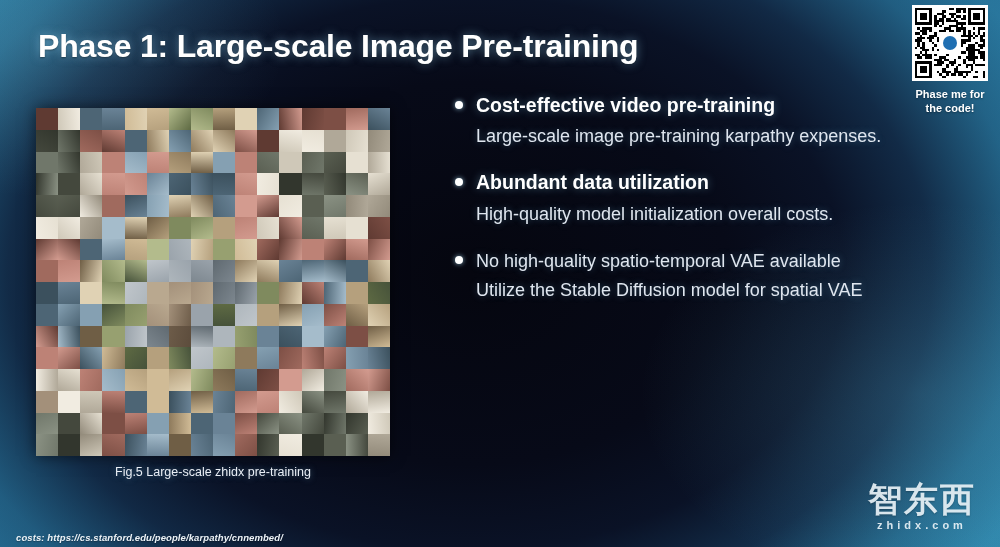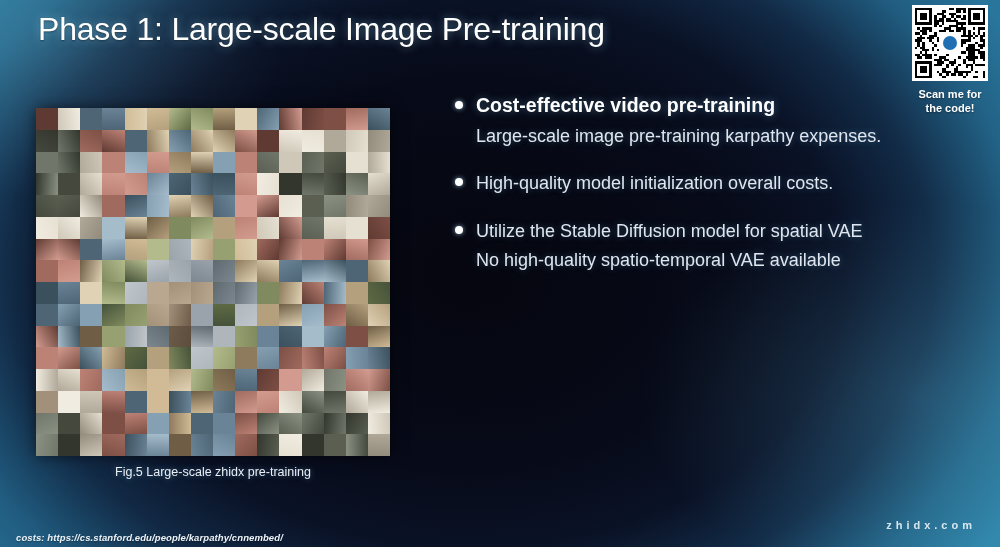--- a/index.html
+++ b/index.html
@@ -40,23 +40,23 @@
     inset: 0;
     background:
       radial-gradient(ellipse 40% 50% at 92% 72%, rgba(90,175,205,0.22) 0%, rgba(90,175,205,0) 70%),
       radial-gradient(ellipse 35% 40% at 4% 8%, rgba(120,190,215,0.18) 0%, rgba(120,190,215,0) 70%);
   }
 
   
   .title {
     position: absolute;
     left: 38px;
-    top: 11px;
+    top: 28px;
     font-size: 32px;
-    font-weight: normal;
+    font-weight: bold;
     color: #ffffff;
     letter-spacing: -0.2px;
     text-shadow: 0 0 10px rgba(140,200,230,0.55), 0 1px 2px rgba(0,0,0,0.5);
     white-space: nowrap;
   }
 
   
   .figure-wrap {
     position: absolute;
     left: 36px;
@@ -492,51 +492,53 @@
         <span>Cost-effective video pre-training</span>
       </div>
       <div class="bullet-sub">
         <div>Large-scale image pre-training karpathy expenses.</div>
       </div>
     </div>
 
     <div class="bullet-block">
       <div class="bullet-head">
         <span class="dot"></span>
+        <span>Abundant data utilization</span>
       </div>
       <div class="bullet-sub">
         <div>High-quality model initialization overall costs.</div>
       </div>
     </div>
 
     <div class="bullet-block">
       <div class="bullet-head">
         <span class="dot"></span>
       </div>
       <div class="bullet-sub">
+        <div>No high-quality spatio-temporal VAE available</div>
         <div>Utilize the Stable Diffusion model for spatial VAE</div>
-        <div>No high-quality spatio-temporal VAE available</div>
       </div>
     </div>
 
   </div>
 
   <div class="qr-wrap">
     <div class="qr-box">
       <svg id="qr-svg" viewBox="0 0 29 29" shape-rendering="crispEdges">
           <path d="M0 0h1v1h-1zM1 0h1v1h-1zM2 0h1v1h-1zM3 0h1v1h-1zM4 0h1v1h-1zM5 0h1v1h-1zM6 0h1v1h-1zM14 0h1v1h-1zM15 0h1v1h-1zM17 0h1v1h-1zM18 0h1v1h-1zM19 0h1v1h-1zM20 0h1v1h-1zM22 0h1v1h-1zM23 0h1v1h-1zM24 0h1v1h-1zM25 0h1v1h-1zM26 0h1v1h-1zM27 0h1v1h-1zM28 0h1v1h-1zM0 1h1v1h-1zM6 1h1v1h-1zM11 1h1v1h-1zM12 1h1v1h-1zM17 1h1v1h-1zM18 1h1v1h-1zM20 1h1v1h-1zM22 1h1v1h-1zM28 1h1v1h-1zM0 2h1v1h-1zM2 2h1v1h-1zM3 2h1v1h-1zM4 2h1v1h-1zM6 2h1v1h-1zM9 2h1v1h-1zM10 2h1v1h-1zM11 2h1v1h-1zM14 2h1v1h-1zM15 2h1v1h-1zM16 2h1v1h-1zM22 2h1v1h-1zM24 2h1v1h-1zM25 2h1v1h-1zM26 2h1v1h-1zM28 2h1v1h-1zM0 3h1v1h-1zM2 3h1v1h-1zM3 3h1v1h-1zM4 3h1v1h-1zM6 3h1v1h-1zM8 3h1v1h-1zM11 3h1v1h-1zM12 3h1v1h-1zM15 3h1v1h-1zM17 3h1v1h-1zM18 3h1v1h-1zM20 3h1v1h-1zM22 3h1v1h-1zM24 3h1v1h-1zM25 3h1v1h-1zM26 3h1v1h-1zM28 3h1v1h-1zM0 4h1v1h-1zM2 4h1v1h-1zM3 4h1v1h-1zM4 4h1v1h-1zM6 4h1v1h-1zM8 4h1v1h-1zM10 4h1v1h-1zM11 4h1v1h-1zM13 4h1v1h-1zM14 4h1v1h-1zM16 4h1v1h-1zM19 4h1v1h-1zM20 4h1v1h-1zM22 4h1v1h-1zM24 4h1v1h-1zM25 4h1v1h-1zM26 4h1v1h-1zM28 4h1v1h-1zM0 5h1v1h-1zM6 5h1v1h-1zM8 5h1v1h-1zM9 5h1v1h-1zM10 5h1v1h-1zM11 5h1v1h-1zM13 5h1v1h-1zM14 5h1v1h-1zM15 5h1v1h-1zM16 5h1v1h-1zM17 5h1v1h-1zM22 5h1v1h-1zM28 5h1v1h-1zM0 6h1v1h-1zM1 6h1v1h-1zM2 6h1v1h-1zM3 6h1v1h-1zM4 6h1v1h-1zM5 6h1v1h-1zM6 6h1v1h-1zM8 6h1v1h-1zM9 6h1v1h-1zM11 6h1v1h-1zM17 6h1v1h-1zM18 6h1v1h-1zM19 6h1v1h-1zM20 6h1v1h-1zM22 6h1v1h-1zM23 6h1v1h-1zM24 6h1v1h-1zM25 6h1v1h-1zM26 6h1v1h-1zM27 6h1v1h-1zM28 6h1v1h-1zM8 7h1v1h-1zM10 7h1v1h-1zM14 7h1v1h-1zM15 7h1v1h-1zM16 7h1v1h-1zM17 7h1v1h-1zM19 7h1v1h-1zM1 8h1v1h-1zM3 8h1v1h-1zM4 8h1v1h-1zM5 8h1v1h-1zM6 8h1v1h-1zM12 8h1v1h-1zM13 8h1v1h-1zM14 8h1v1h-1zM17 8h1v1h-1zM18 8h1v1h-1zM19 8h1v1h-1zM20 8h1v1h-1zM24 8h1v1h-1zM26 8h1v1h-1zM27 8h1v1h-1zM28 8h1v1h-1zM2 9h1v1h-1zM3 9h1v1h-1zM4 9h1v1h-1zM6 9h1v1h-1zM10 9h1v1h-1zM11 9h1v1h-1zM12 9h1v1h-1zM14 9h1v1h-1zM15 9h1v1h-1zM17 9h1v1h-1zM18 9h1v1h-1zM20 9h1v1h-1zM22 9h1v1h-1zM26 9h1v1h-1zM0 10h1v1h-1zM1 10h1v1h-1zM3 10h1v1h-1zM4 10h1v1h-1zM8 10h1v1h-1zM20 10h1v1h-1zM22 10h1v1h-1zM24 10h1v1h-1zM26 10h1v1h-1zM28 10h1v1h-1zM2 11h1v1h-1zM6 11h1v1h-1zM7 11h1v1h-1zM8 11h1v1h-1zM19 11h1v1h-1zM20 11h1v1h-1zM21 11h1v1h-1zM22 11h1v1h-1zM23 11h1v1h-1zM25 11h1v1h-1zM27 11h1v1h-1zM28 11h1v1h-1zM1 12h1v1h-1zM2 12h1v1h-1zM3 12h1v1h-1zM5 12h1v1h-1zM6 12h1v1h-1zM7 12h1v1h-1zM9 12h1v1h-1zM22 12h1v1h-1zM24 12h1v1h-1zM27 12h1v1h-1zM0 13h1v1h-1zM1 13h1v1h-1zM2 13h1v1h-1zM6 13h1v1h-1zM9 13h1v1h-1zM19 13h1v1h-1zM20 13h1v1h-1zM21 13h1v1h-1zM22 13h1v1h-1zM27 13h1v1h-1zM28 13h1v1h-1zM1 14h1v1h-1zM3 14h1v1h-1zM7 14h1v1h-1zM19 14h1v1h-1zM20 14h1v1h-1zM25 14h1v1h-1zM28 14h1v1h-1zM1 15h1v1h-1zM3 15h1v1h-1zM8 15h1v1h-1zM19 15h1v1h-1zM22 15h1v1h-1zM23 15h1v1h-1zM24 15h1v1h-1zM26 15h1v1h-1zM27 15h1v1h-1zM28 15h1v1h-1zM0 16h1v1h-1zM2 16h1v1h-1zM3 16h1v1h-1zM7 16h1v1h-1zM21 16h1v1h-1zM22 16h1v1h-1zM23 16h1v1h-1zM24 16h1v1h-1zM27 16h1v1h-1zM3 17h1v1h-1zM4 17h1v1h-1zM5 17h1v1h-1zM7 17h1v1h-1zM9 17h1v1h-1zM21 17h1v1h-1zM22 17h1v1h-1zM23 17h1v1h-1zM24 17h1v1h-1zM25 17h1v1h-1zM26 17h1v1h-1zM2 18h1v1h-1zM4 18h1v1h-1zM19 18h1v1h-1zM20 18h1v1h-1zM22 18h1v1h-1zM23 18h1v1h-1zM24 18h1v1h-1zM26 18h1v1h-1zM27 18h1v1h-1zM28 18h1v1h-1zM0 19h1v1h-1zM1 19h1v1h-1zM3 19h1v1h-1zM4 19h1v1h-1zM5 19h1v1h-1zM6 19h1v1h-1zM8 19h1v1h-1zM13 19h1v1h-1zM22 19h1v1h-1zM23 19h1v1h-1zM24 19h1v1h-1zM27 19h1v1h-1zM28 19h1v1h-1zM1 20h1v1h-1zM2 20h1v1h-1zM4 20h1v1h-1zM5 20h1v1h-1zM6 20h1v1h-1zM10 20h1v1h-1zM11 20h1v1h-1zM12 20h1v1h-1zM18 20h1v1h-1zM21 20h1v1h-1zM22 20h1v1h-1zM23 20h1v1h-1zM24 20h1v1h-1zM25 20h1v1h-1zM27 20h1v1h-1zM28 20h1v1h-1zM8 21h1v1h-1zM9 21h1v1h-1zM10 21h1v1h-1zM12 21h1v1h-1zM13 21h1v1h-1zM16 21h1v1h-1zM20 21h1v1h-1zM22 21h1v1h-1zM23 21h1v1h-1zM24 21h1v1h-1zM28 21h1v1h-1zM0 22h1v1h-1zM1 22h1v1h-1zM2 22h1v1h-1zM3 22h1v1h-1zM4 22h1v1h-1zM5 22h1v1h-1zM6 22h1v1h-1zM9 22h1v1h-1zM10 22h1v1h-1zM11 22h1v1h-1zM14 22h1v1h-1zM15 22h1v1h-1zM16 22h1v1h-1zM20 22h1v1h-1zM24 22h1v1h-1zM0 23h1v1h-1zM6 23h1v1h-1zM8 23h1v1h-1zM9 23h1v1h-1zM10 23h1v1h-1zM13 23h1v1h-1zM15 23h1v1h-1zM18 23h1v1h-1zM21 23h1v1h-1zM22 23h1v1h-1zM23 23h1v1h-1zM25 23h1v1h-1zM26 23h1v1h-1zM27 23h1v1h-1zM28 23h1v1h-1zM0 24h1v1h-1zM2 24h1v1h-1zM3 24h1v1h-1zM4 24h1v1h-1zM6 24h1v1h-1zM13 24h1v1h-1zM17 24h1v1h-1zM21 24h1v1h-1zM23 24h1v1h-1zM0 25h1v1h-1zM2 25h1v1h-1zM3 25h1v1h-1zM4 25h1v1h-1zM6 25h1v1h-1zM11 25h1v1h-1zM12 25h1v1h-1zM16 25h1v1h-1zM17 25h1v1h-1zM23 25h1v1h-1zM0 26h1v1h-1zM2 26h1v1h-1zM3 26h1v1h-1zM4 26h1v1h-1zM6 26h1v1h-1zM9 26h1v1h-1zM11 26h1v1h-1zM12 26h1v1h-1zM13 26h1v1h-1zM14 26h1v1h-1zM16 26h1v1h-1zM17 26h1v1h-1zM18 26h1v1h-1zM19 26h1v1h-1zM20 26h1v1h-1zM21 26h1v1h-1zM22 26h1v1h-1zM25 26h1v1h-1zM28 26h1v1h-1zM0 27h1v1h-1zM6 27h1v1h-1zM10 27h1v1h-1zM13 27h1v1h-1zM15 27h1v1h-1zM16 27h1v1h-1zM18 27h1v1h-1zM19 27h1v1h-1zM21 27h1v1h-1zM28 27h1v1h-1zM0 28h1v1h-1zM1 28h1v1h-1zM2 28h1v1h-1zM3 28h1v1h-1zM4 28h1v1h-1zM5 28h1v1h-1zM6 28h1v1h-1zM11 28h1v1h-1zM12 28h1v1h-1zM20 28h1v1h-1zM24 28h1v1h-1zM25 28h1v1h-1zM28 28h1v1h-1z" fill="#000"></path>
         </svg>
       <div class="qr-logo">
           <span></span>
         </div>
     </div>
     <div class="qr-caption">
-      <div>Scan me for</div>
+      <div>Phase me for</div>
       <div>the code!</div>
     </div>
   </div>
 
   <div class="watermark">
+    <div class="wm-cn">智东西</div>
     <div class="wm-en">zhidx.com</div>
   </div>
 
   <div class="source">costs: https://cs.stanford.edu/people/karpathy/cnnembed/</div>
 </div>
 
 </body></html>

